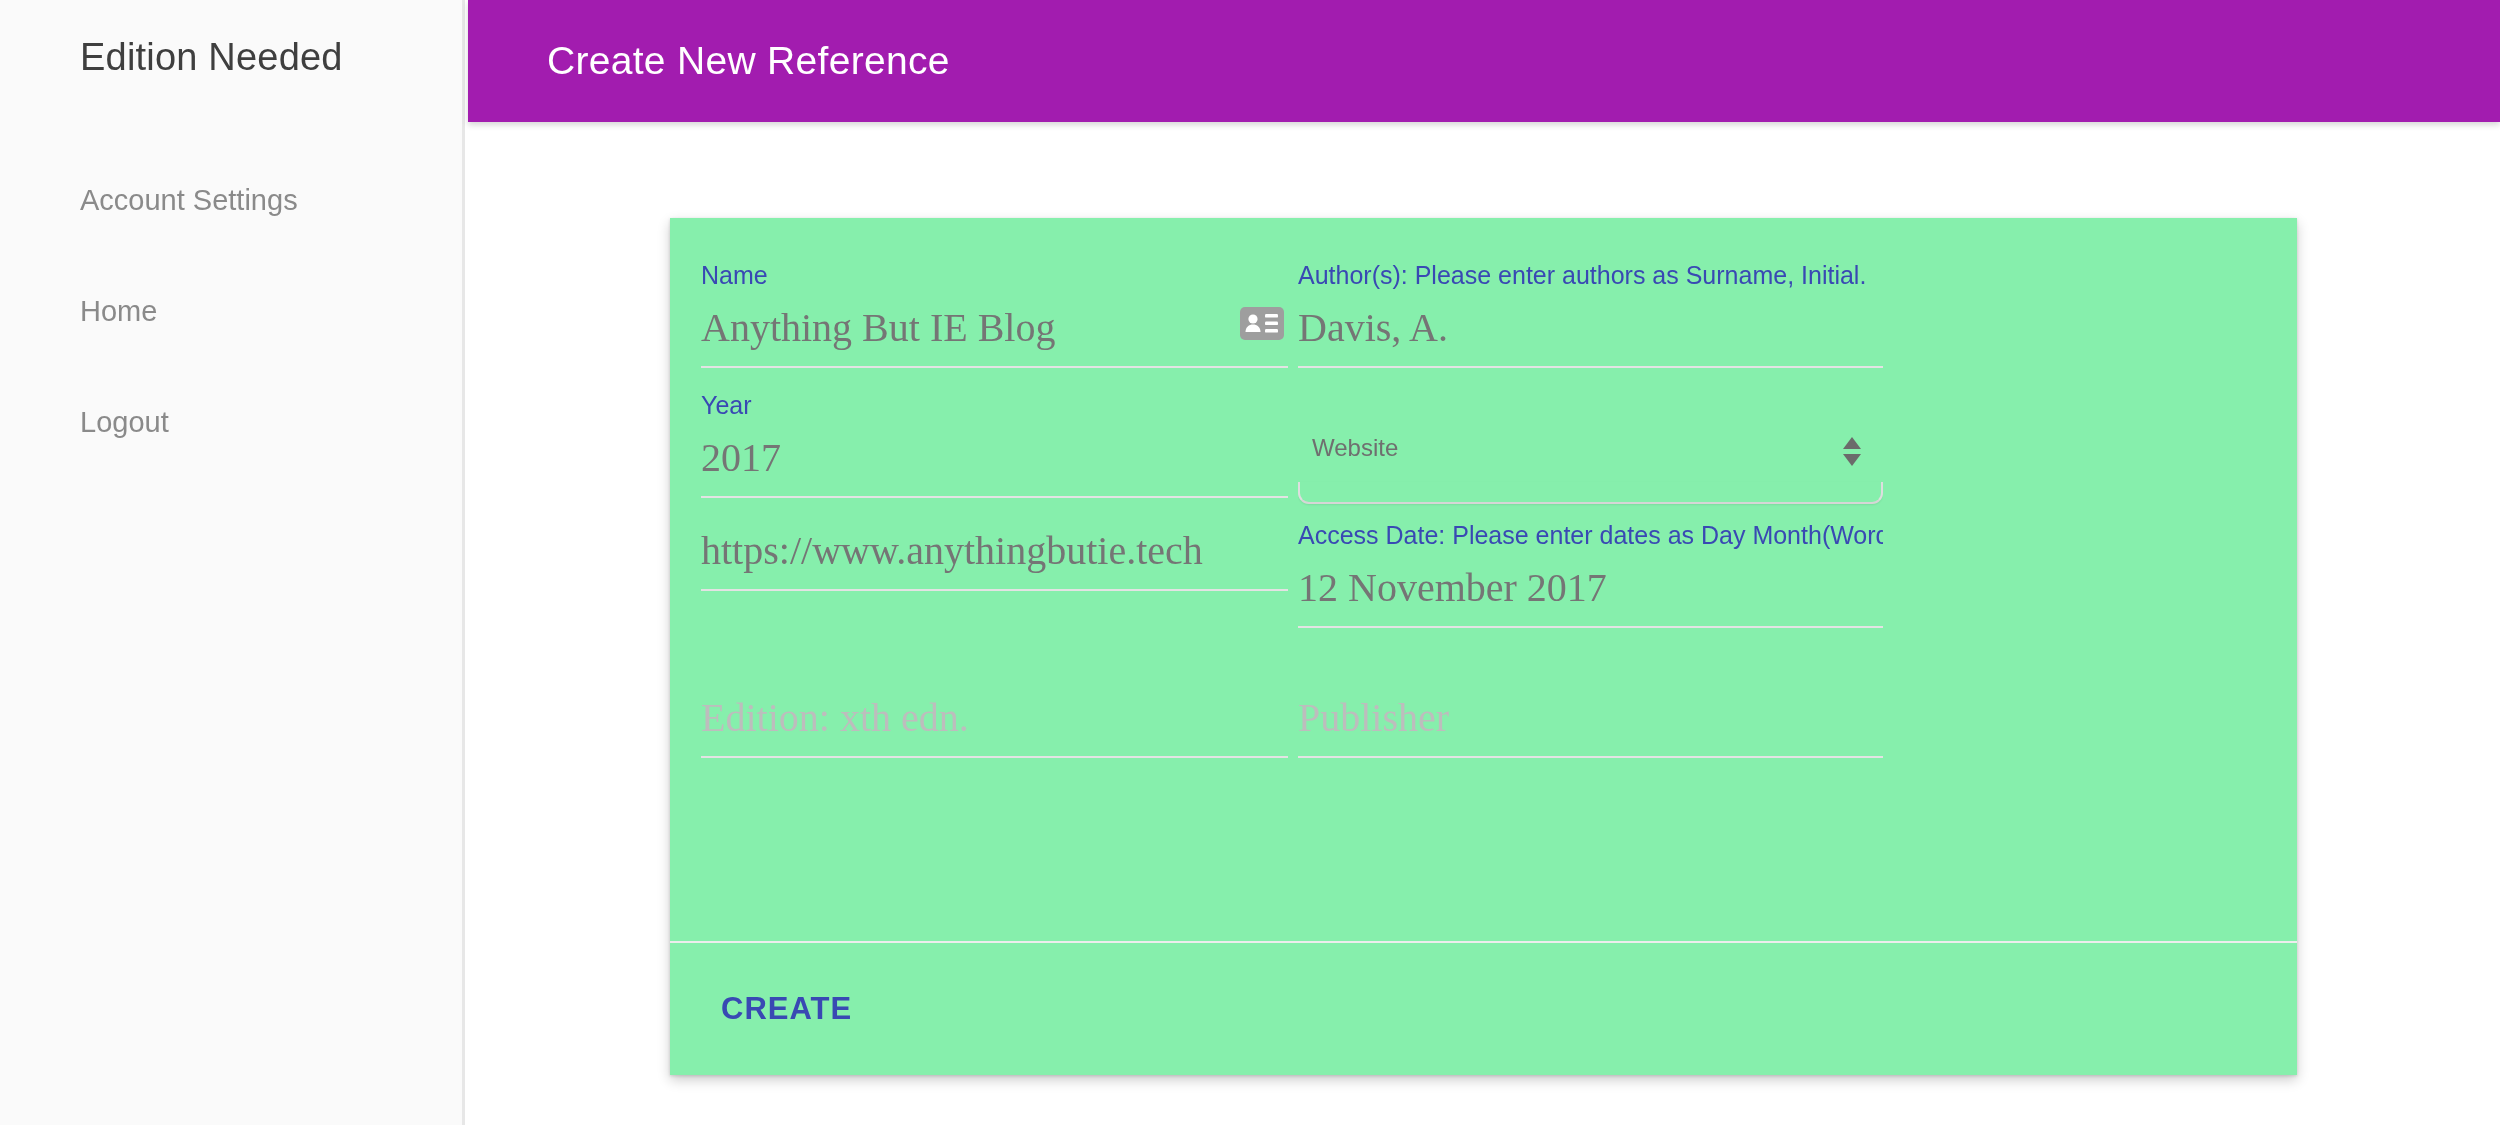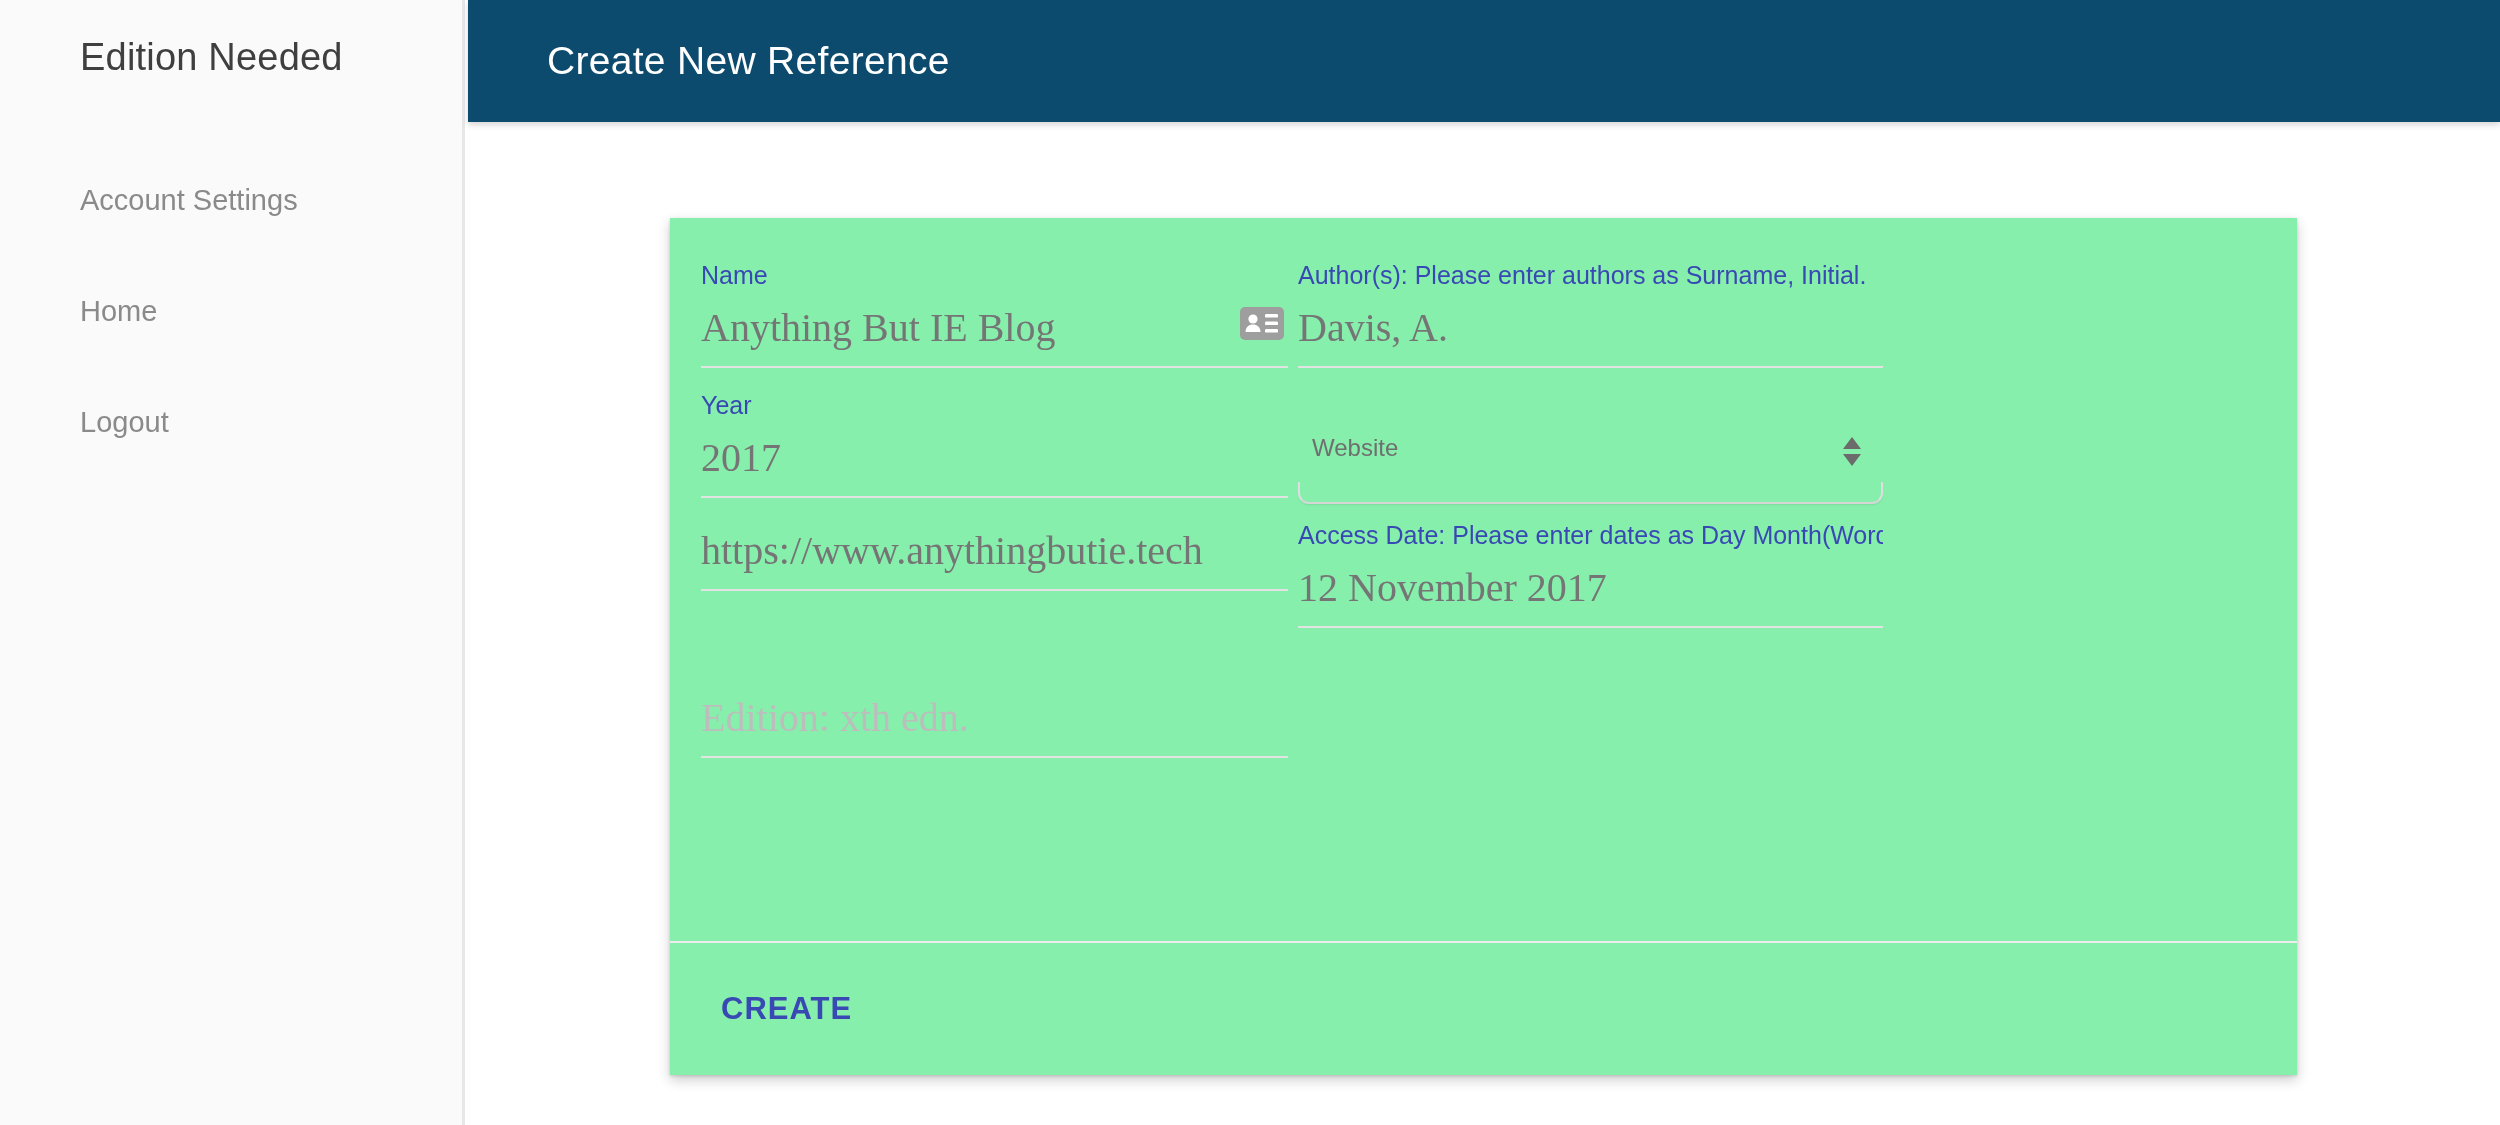--- a/index.html
+++ b/index.html
@@ -24,21 +24,21 @@
   .nav { margin-top:106px; }
   .nav-item {
     margin-left:80px; margin-bottom:80px;
     font-size:29px; color:#8a8a8a; cursor:pointer;
     line-height:31px;
   }
 
   
   .header {
     position:absolute; left:468px; top:0; right:0; height:122px;
-    background:#0c4a6e;
+    background:#a21caf;
     display:flex; align-items:center;
     padding-left:79px;
     box-shadow:0 3px 6px rgba(0,0,0,0.16);
   }
   .header-title {
     color:#ffffff; font-size:39px; font-weight:500; letter-spacing:0.3px;
   }
 
   
   .card {
@@ -186,20 +186,21 @@
       </div>
 
       <div class="field">
         <div class="f-label"></div>
         <input class="f-input" type="text" placeholder="Edition: xth edn." style="">
       </div>
 
 
       <div class="field">
         <div class="f-label"></div>
+        <input class="f-input" type="text" placeholder="Publisher" style="">
       </div>
 
       <div class="field"></div>
     </div>
   </div>
 
   <div class="card-footer">
     <button class="create-btn">CREATE</button>
   </div>
 </div>

